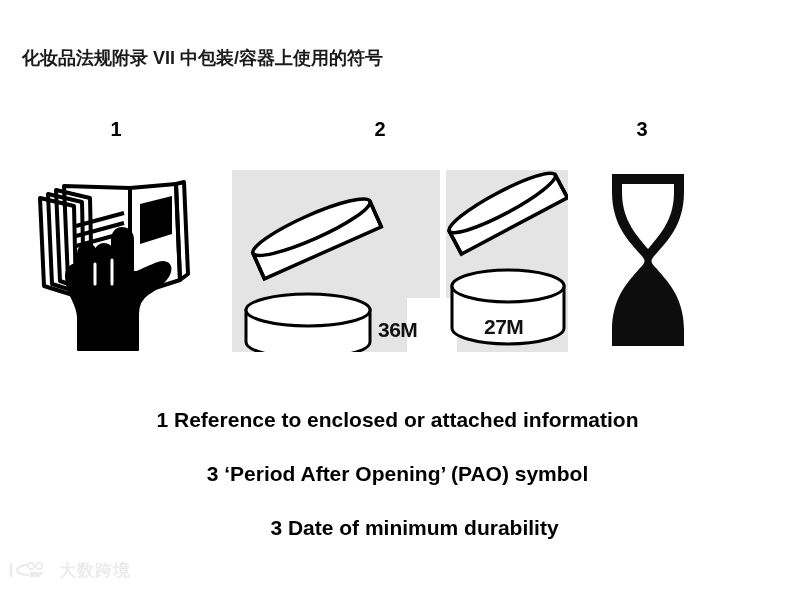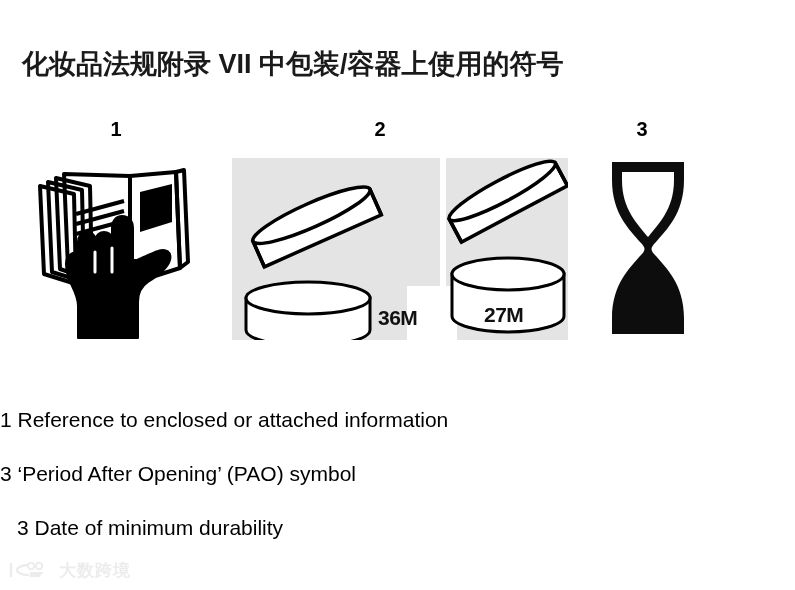--- a/index.html
+++ b/index.html
@@ -14,21 +14,21 @@
     overflow: hidden;
     font-family: "Liberation Sans", sans-serif;
     color: #000000;
   }
 
   
   .slide-title {
     position: absolute;
     left: 22px;
     top: 48px;
-    font-size: 27px;
+    font-size: 18px;
     font-weight: bold;
     letter-spacing: 0px;
     white-space: nowrap;
     color: #1a1a1a;
     line-height: 1.2;
   }
 
   
   .index-number {
     position: absolute;
@@ -39,21 +39,21 @@
     width: 40px;
   }
   .idx-1 { left: 96px;  top: 118px; }
   .idx-2 { left: 360px; top: 118px; }
   .idx-3 { left: 622px; top: 118px; }
 
   
   .symbol-stage {
     position: absolute;
     left: 0;
-    top: 148px;
+    top: 160px;
     width: 722px;
     height: 200px;
   }
 
   .sym-book   { position: absolute; left: 30px;  top: 8px; }
   .sym-pao    { position: absolute; left: 232px; top: 10px; }
   .sym-hour   { position: absolute; left: 604px; top: 10px; }
 
   
   .pao-wrap {
@@ -86,22 +86,23 @@
     color: #111;
     letter-spacing: -0.5px;
   }
   .pao-label-36 { left: 146px; top: 148px; }
   .pao-label-24 { left: 252px; top: 145px; }
 
   
   .caption {
     position: absolute;
     width: 795px;
+    text-align: center;
     font-size: 21px;
-    font-weight: normal;
+    font-weight: bold;
     color: #000;
     white-space: nowrap;
   }
   .cap-1 { top: 408px; }
   .cap-2 { top: 462px; }
   .cap-3 { top: 516px; padding-left: 17px; }
 
   
   .watermark {
     position: absolute;

